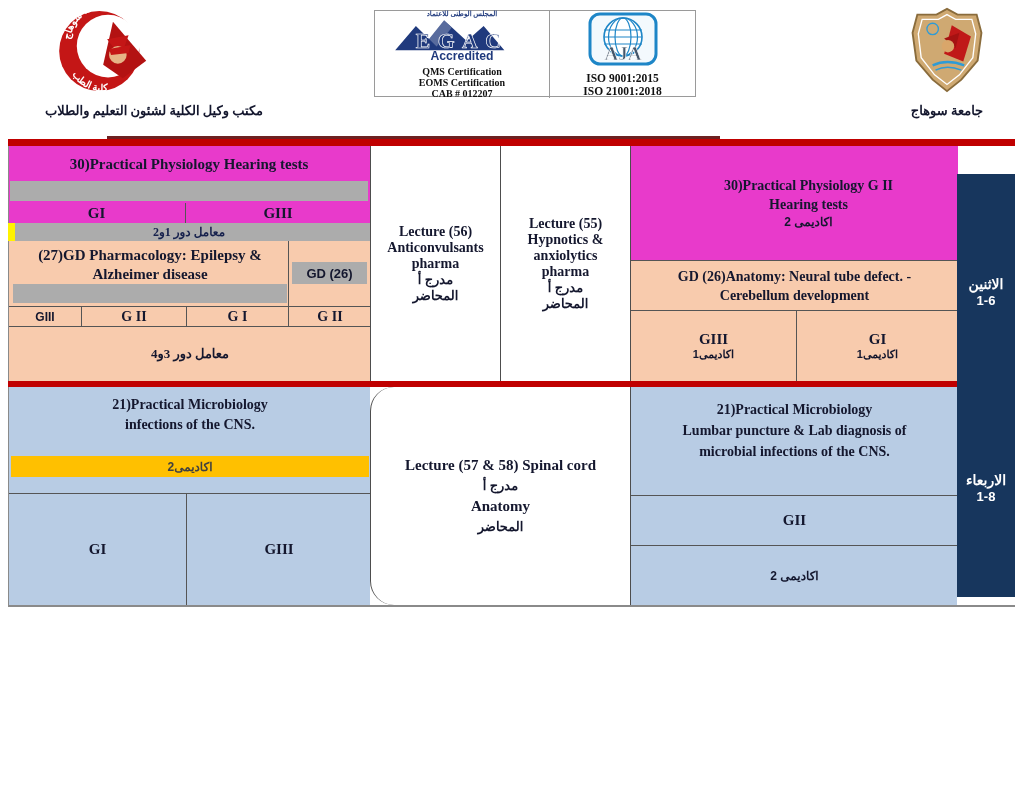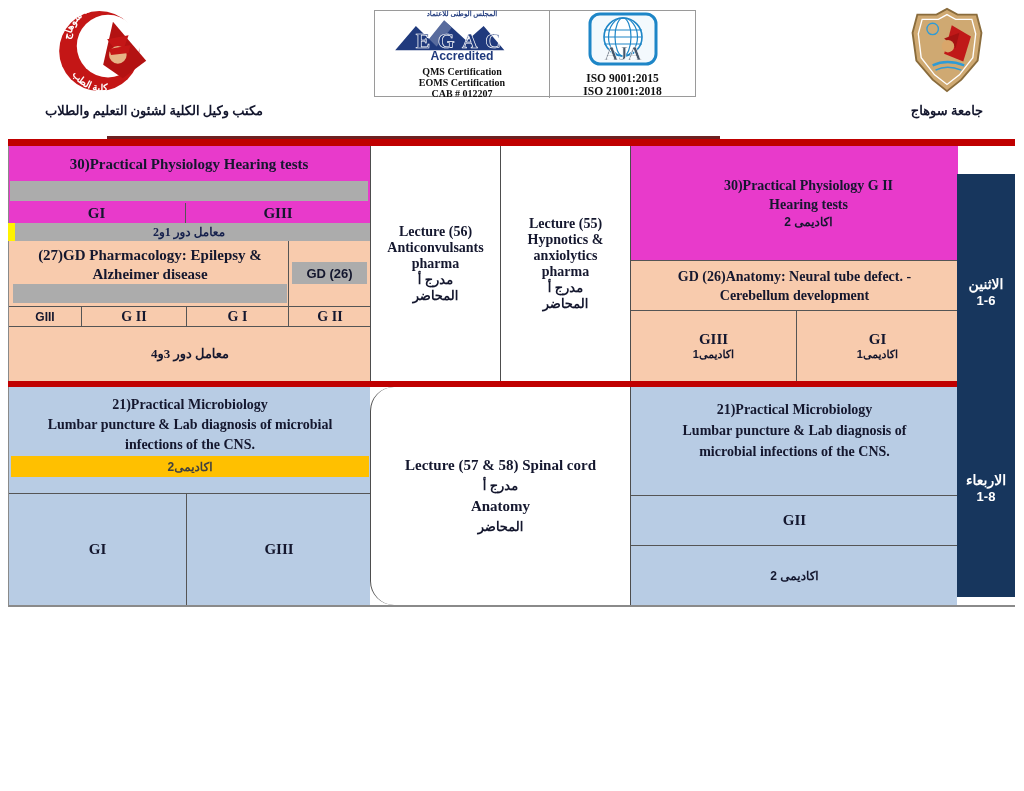--- a/index.html
+++ b/index.html
@@ -155,21 +155,20 @@
   <div class="abs navy col" style="left:957px;top:146px;width:58px;height:235px;margin-top:28px;">
     <div class="b" style="font-size:14px;" dir="rtl">الاثنين</div>
     <div class="b sans" style="font-size:13px;" dir="ltr">1-6</div>
   </div>
 
   <div class="abs redline" style="left:8px;top:381px;width:1007px;height:6px;"></div>
 
   <div class="abs blue" style="left:8px;top:387px;width:362px;height:218px;border-left:1px solid #8a8a8a;">
     <div class="abs" style="left:0;top:8px;width:362px;text-align:center;">
       <div class="b lh20" style="font-size:14px;">21)Practical Microbiology</div>
-      <div class="b lh20" style="font-size:14px;">Lumbar puncture &amp; Lab diagnosis of microbial</div>
       <div class="b lh20" style="font-size:14px;">infections of the CNS.</div>
     </div>
     <div class="abs ctr b sans" style="left:2px;top:69px;width:358px;height:21px;background:#FFC000;font-size:12px;color:#404040;" dir="rtl">اكاديمى2</div>
     <div class="abs ctr b" style="left:0;top:106px;width:177px;height:112px;font-size:15px;border-top:1px solid #555;">GI</div>
     <div class="abs ctr b" style="left:177px;top:106px;width:185px;height:112px;font-size:15px;border-top:1px solid #555;border-left:1px solid #555;">GIII</div>
   </div>
 
   <div class="abs col" style="left:370px;top:387px;width:260px;height:218px;background:#fff;border-left:1px solid #4d4d4d;border-radius:24px;">
     <div class="b" style="font-size:15px;line-height:21px;" dir="auto">Lecture (57 &amp; 58) Spinal cord</div>
     <div class="b" style="font-size:13px;line-height:20px;" dir="auto">مدرج أ</div>

